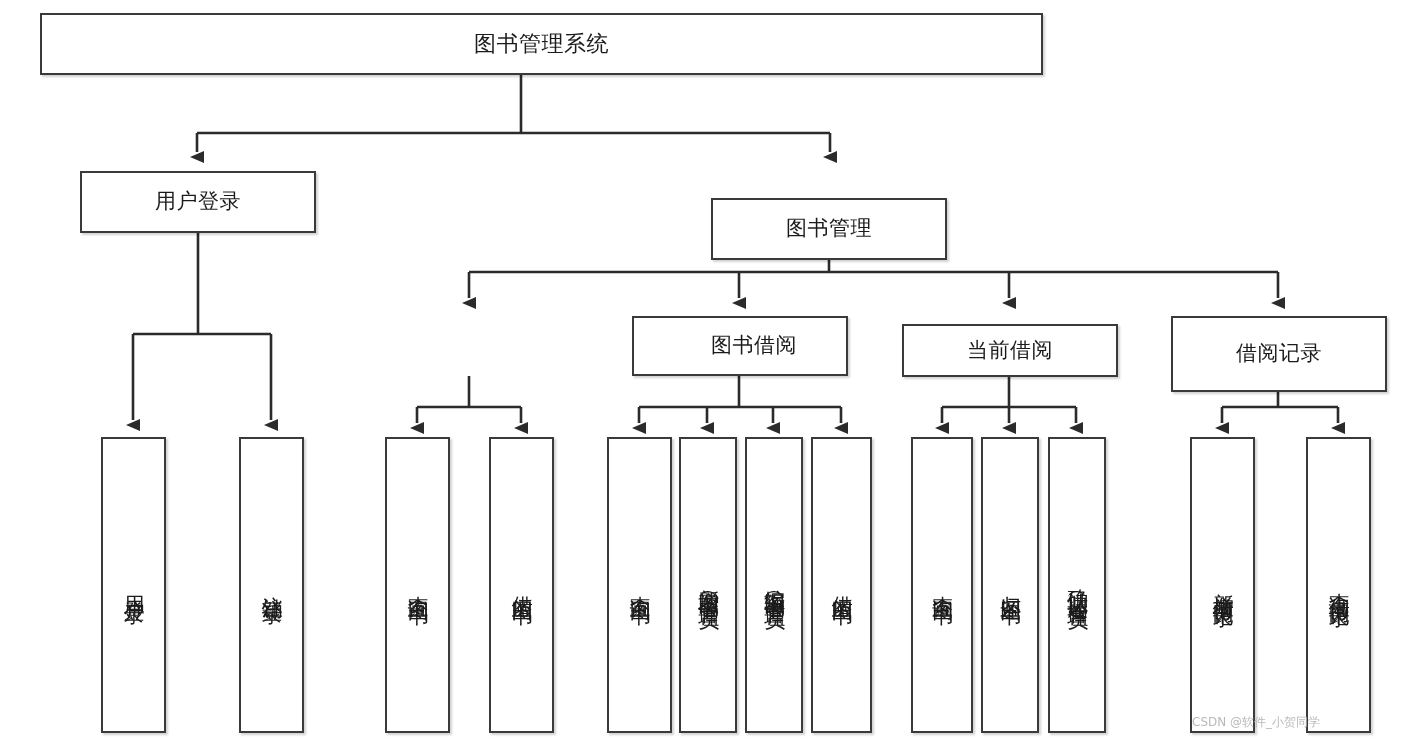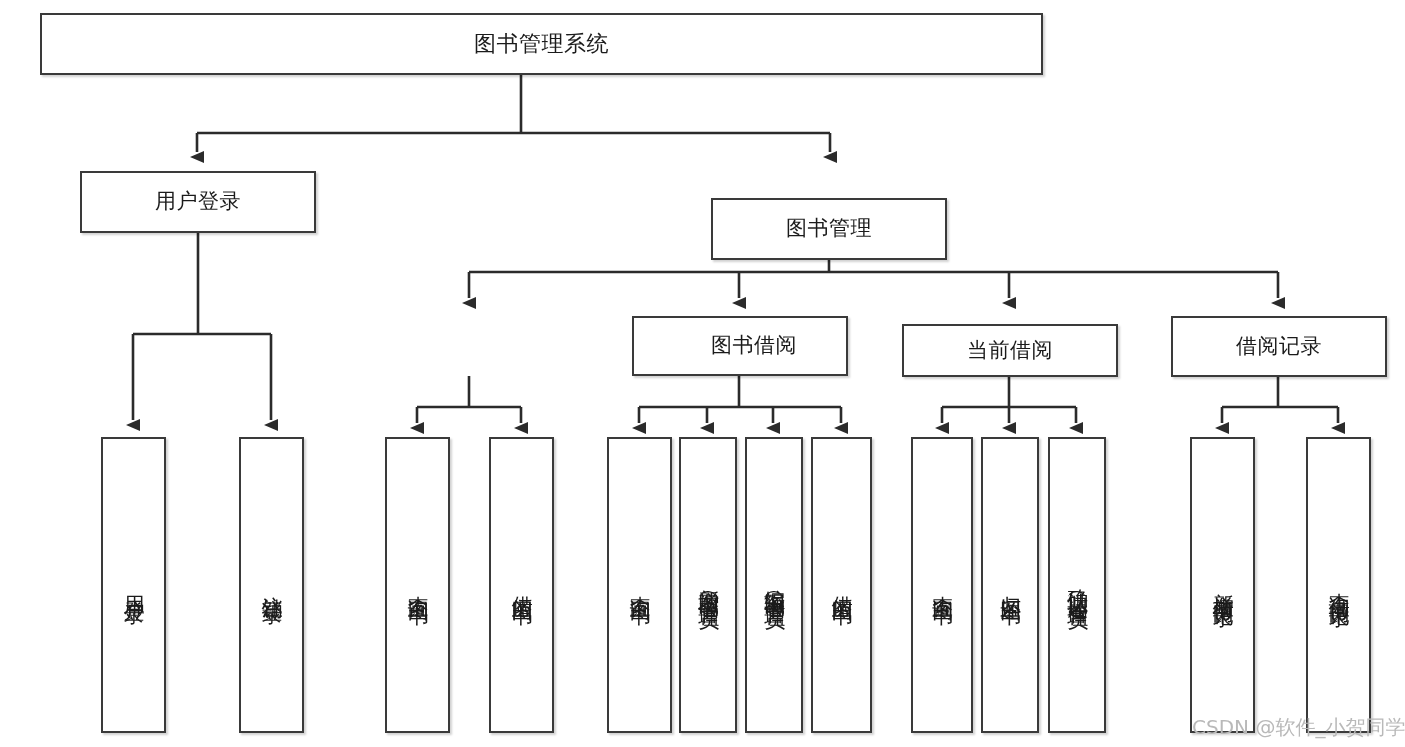--- a/index.html
+++ b/index.html
@@ -53,21 +53,21 @@
     -webkit-writing-mode: vertical-rl;
     letter-spacing: 3px;
     font-size: 21px;
     white-space: nowrap;
   }
   .node.root .node-label { font-size: 22px; }
   .watermark {
     position: absolute;
     left: 1192px;
     top: 714px;
-    font-size: 20px;
+    font-size: 12px;
     color: #b9b9b9;
     white-space: nowrap;
     font-family: "DejaVu Sans", "Liberation Sans", sans-serif;
   }
 </style>
 </head>
 <body>
 
 <div id="diagram-root">
 
@@ -131,21 +131,21 @@
   <div class="node" style="left:711px; top:171px; width:236px; height:62px;margin-top:27px;">
     <span class="node-label">图书管理</span>
   </div>
 
   <div class="node" style="left:632px; top:316px; width:216px; height:60px;padding-left:28px;">
     <span class="node-label">图书借阅</span>
   </div>
   <div class="node" style="left:902px; top:316px; width:216px; height:53px;margin-top:8px;">
     <span class="node-label">当前借阅</span>
   </div>
-  <div class="node" style="left:1171px; top:316px; width:216px; height:61px;">
+  <div class="node" style="left:1171px; top:316px; width:216px; height:76px;">
     <span class="node-label">借阅记录</span>
   </div>
 
   <div class="node vertical" style="left:101px; top:437px; width:65px; height:296px;">
     <span class="node-label">用户登录</span>
   </div>
   <div class="node vertical" style="left:239px; top:437px; width:65px; height:296px;">
     <span class="node-label">注销登录</span>
   </div>
 

